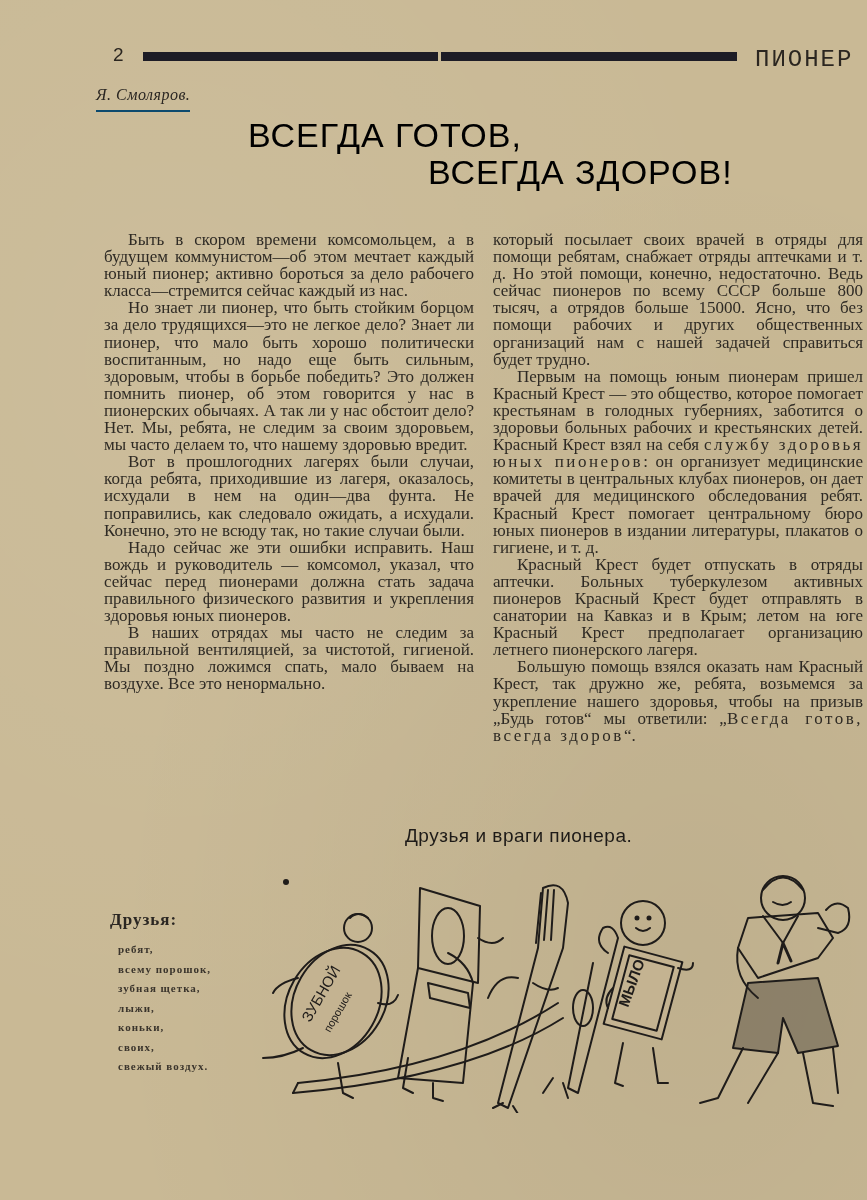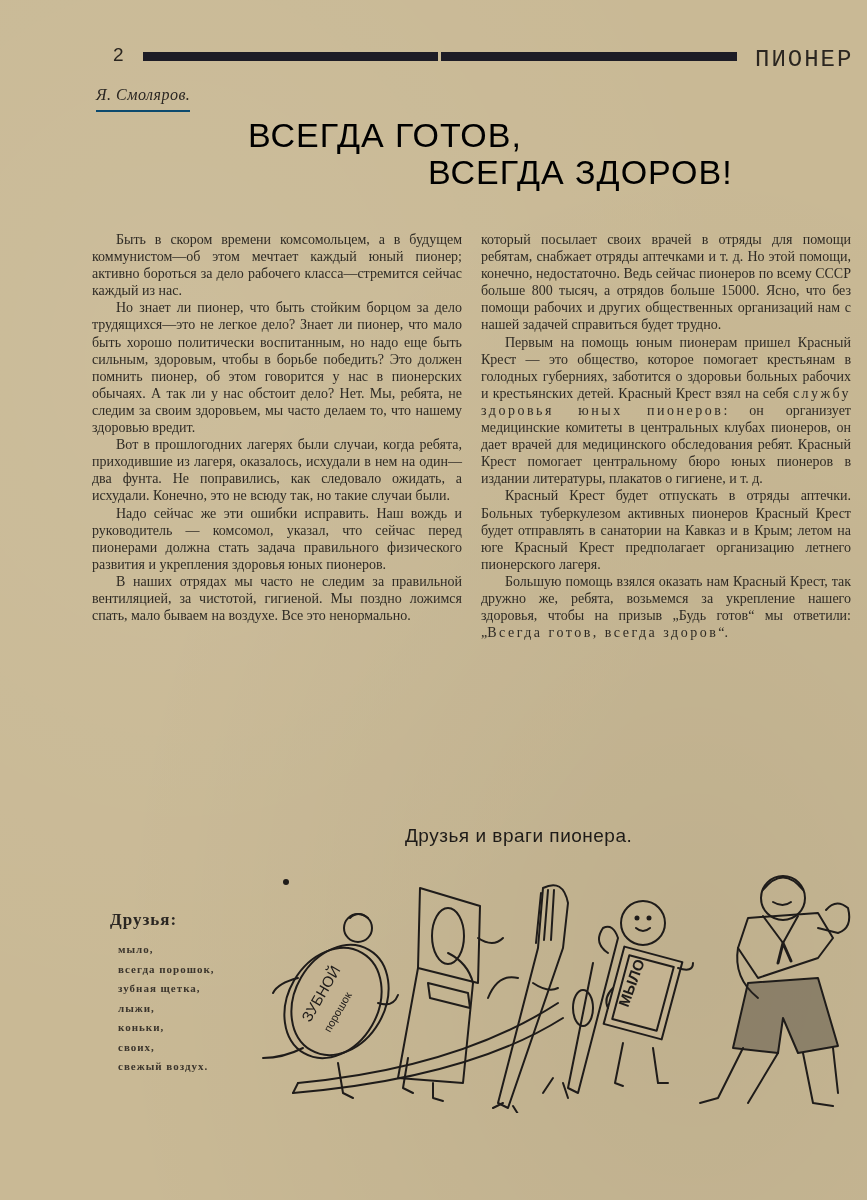--- a/index.html
+++ b/index.html
@@ -31,22 +31,23 @@
     padding-bottom: 6px; border-bottom: 2px solid #0c4a6e;
   }
   .headline {
     position: absolute; font-family: "Liberation Sans", sans-serif;
     font-size: 34px; letter-spacing: 1px; color: #000000; white-space: nowrap;
   }
   .hl-1 { left: 248px; top: 116px; }
   .hl-2 { left: 428px; top: 153px; }
   .column {
     position: absolute; top: 231px; width: 370px;
-    font-size: 14px; line-height: 17.1px; text-align: justify;
+    font-size: 17px; line-height: 17.1px; text-align: justify;
     color: #2e2a24;
+    margin-left: 12px;
   }
   .col-left { left: 92px; }
   .col-right { left: 481px; }
   .column p { margin: 0; text-indent: 24px; }
   .column p.cont { text-indent: 0; }
   .spaced { letter-spacing: 2.5px; }
   .section-title {
     position: absolute; left: 405px; top: 825px;
     font-family: "Liberation Sans", sans-serif; font-weight: normal;
     font-size: 19px; letter-spacing: 0.5px; color: #1e1b18;
@@ -85,22 +86,22 @@
 <div class="column col-right">
   <p class="cont">который посылает своих врачей в отряды для помощи ребятам, снабжает отряды аптечками и т. д. Но этой помощи, конечно, недостаточно. Ведь сейчас пионеров по всему СССР больше 800 тысяч, а отрядов больше 15000. Ясно, что без помощи рабочих и других общественных организаций нам с нашей задачей справиться будет трудно.</p>
   <p><span>Первым на помощь юным пионерам пришел Красный Крест — это общество, которое помогает крестьянам в голодных губерниях, заботится о здоровьи больных рабочих и крестьянских детей. Красный Крест взял на себя </span><span class="spaced">службу здоровья юных пионеров</span><span>: он организует медицинские комитеты в центральных клубах пионеров, он дает врачей для медицинского обследования ребят. Красный Крест помогает центральному бюро юных пионеров в издании литературы, плакатов о гигиене, и т. д.</span></p>
   <p>Красный Крест будет отпускать в отряды аптечки. Больных туберкулезом активных пионеров Красный Крест будет отправлять в санатории на Кавказ и в Крым; летом на юге Красный Крест предполагает организацию летнего пионерского лагеря.</p>
   <p><span>Большую помощь взялся оказать нам Красный Крест, так дружно же, ребята, возьмемся за укрепление нашего здоровья, чтобы на призыв „Будь готов“ мы ответили: „</span><span class="spaced">Всегда готов, всегда здоров</span><span>“.</span></p>
 </div>
 
 <div class="section-title">Друзья и враги пионера.</div>
 <div class="friends-label">Друзья:</div>
 <ul class="friends-list">
-  <li>мыло,</li>
-  <li>всегда порошок,</li>
+  <li>ребят,</li>
+  <li>всему порошок,</li>
   <li>зубная щетка,</li>
   <li>лыжи,</li>
   <li>коньки,</li>
   <li>своих,</li>
   <li>свежый воздух.</li>
 </ul>
 
 <div class="illustration">
   <svg viewBox="0 0 605 245" fill="none" stroke="#1f1c1a" stroke-width="2" stroke-linecap="round" stroke-linejoin="round">
 

